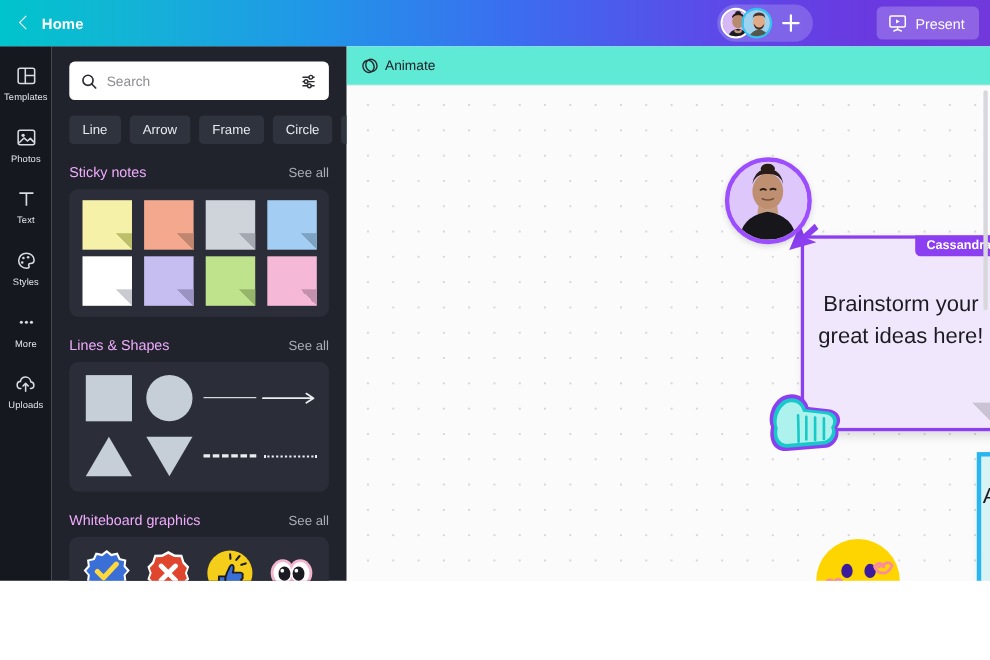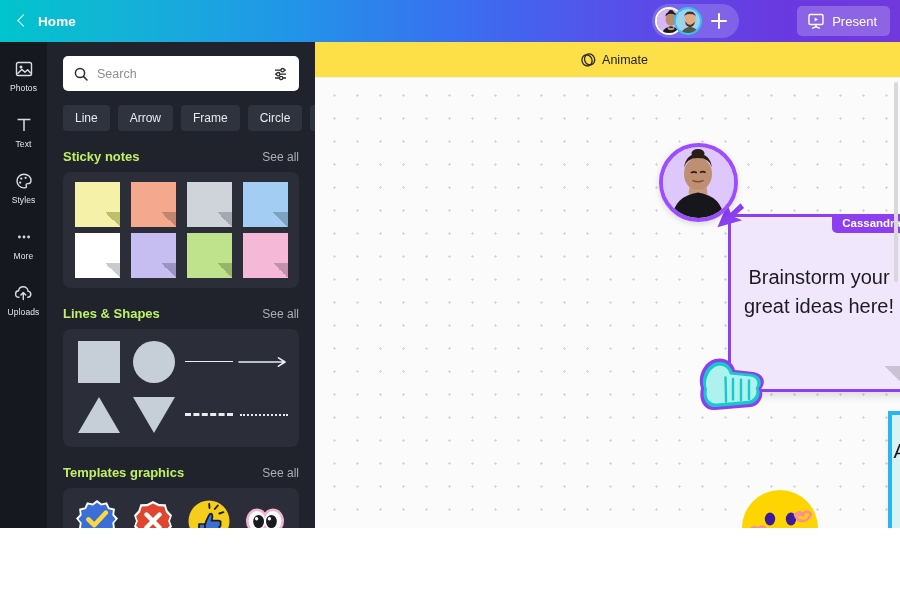--- a/index.html
+++ b/index.html
@@ -93,21 +93,21 @@
   .chip {
     background: #2f333d; color: #e7eaf0; font-size: 12px;
     padding: 6px 12px; border-radius: 4px; cursor: pointer;
   }
   .chip.partial { position: relative; padding-right: 14px; }
 
   .sec-head {
     display: flex; align-items: baseline; justify-content: space-between;
     padding: 18px 16px 8px 16px;
   }
-  .sec-title { color: #bef264; font-size: 13px; font-weight: 700; }
+  .sec-title { color: #f0abfc; font-size: 13px; font-weight: 400; }
   .see-all { color: #a9aeb8; font-size: 12px; cursor: pointer; }
 
   .tray { margin: 0 16px; background: #2b2e38; border-radius: 8px; padding: 10px 8px; }
   .grid4 { display: grid; grid-template-columns: repeat(4, 1fr); gap: 6px 4px; }
   .sticky-cell { display: flex; align-items: center; justify-content: center; }
   .sticky-sw { width: 45px; height: 45px; position: relative; }
   .sticky-sw .fold {
     position: absolute; right: 0; bottom: 0; width: 15px; height: 15px;
   }
   .shape-grid { display: grid; grid-template-columns: repeat(4, 1fr); gap: 8px 0; }
@@ -123,22 +123,22 @@
   .gfx-grid { display: grid; grid-template-columns: repeat(4, 1fr); gap: 10px 4px; }
   .gfx-cell { display: flex; align-items: center; justify-content: center; cursor: pointer; }
 
   
   .canvas-area {
     position: absolute; left: 315px; top: 42px; width: 585px; height: 558px;
     background: #fbfbfb; overflow: hidden;
   }
   .toolbar-top {
     position: absolute; left: 0; top: 0; width: 585px; height: 36px;
-    background: #fde047; display: flex; align-items: center; padding-left: 13px; gap: 5px;
-    z-index: 20; border-bottom: 1px solid #f0f0f0; justify-content: center;
+    background: #5eead4; display: flex; align-items: center; padding-left: 13px; gap: 5px;
+    z-index: 20; border-bottom: 1px solid #f0f0f0;
   }
   .tb-label { font-size: 12.5px; color: #22232a; }
   .dots-bg {
     position: absolute; left: 0; top: 36px; width: 585px; height: 485px;
     background-color: #fbfbfb;
     background-image: radial-gradient(circle, #d7d7d9 1.1px, transparent 1.2px);
     background-size: 23px 23px; background-position: 8px 6px;
   }
   .toolbar-bottom {
     position: absolute; left: 0; bottom: 0; width: 585px; height: 37px;
@@ -238,20 +238,28 @@
           <path d="M9 12.5 L9 15 M5.6 16.2 L9 14.6 L12.4 16.2" stroke="#fff" stroke-width="1.4" fill="none" stroke-linecap="round"></path>
           <path d="M7.6 5.6 L11 7.5 L7.6 9.4Z" fill="#fff"></path>
         </svg>
         <span class="present-label">Present</span>
       </div>
     </div>
   </div>
 
   <div class="rail">
 
+    <div class="rail-item">
+      <svg width="20" height="20" viewBox="0 0 20 20">
+        <rect x="2.5" y="3" width="15" height="14" rx="1.8" fill="none" stroke="#d9dde3" stroke-width="1.4"></rect>
+        <path d="M9 3.6 L9 16.4" stroke="#d9dde3" stroke-width="1.4"></path>
+        <path d="M9 9.6 L17 9.6" stroke="#d9dde3" stroke-width="1.4"></path>
+      </svg>
+      <span class="rail-label">Templates</span>
+    </div>
 
     <div class="rail-item">
       <svg width="20" height="20" viewBox="0 0 20 20">
         <rect x="2.5" y="3.5" width="15" height="13" rx="1.8" fill="none" stroke="#d9dde3" stroke-width="1.4"></rect>
         <circle cx="7" cy="8" r="1.5" fill="#d9dde3"></circle>
         <path d="M3.4 14.8 L7.8 10.4 L11 13.2 L13.6 10.8 L16.8 14.2" fill="none" stroke="#d9dde3" stroke-width="1.4" stroke-linejoin="round"></path>
       </svg>
       <span class="rail-label">Photos</span>
     </div>
 
@@ -398,21 +406,21 @@
         <div class="shape-cell">
             <div class="ln-dashed"></div>
           </div>
         <div class="shape-cell">
             <div class="ln-dotted"></div>
           </div>
       </div>
     </div>
 
     <div class="sec-head">
-      <span class="sec-title">Templates graphics</span>
+      <span class="sec-title">Whiteboard graphics</span>
       <span class="see-all">See all</span>
     </div>
     <div class="tray">
       <div class="gfx-grid">
 
         <div class="gfx-cell">
           <svg width="46" height="46" viewBox="0 0 46 46">
             <path d="M23 2 L27.5 5.5 L33 4.3 L35.4 9.4 L40.9 10.8 L40.2 16.4 L44 20.6 L40.2 25 L41 30.6 L35.4 32 L33 37.1 L27.5 36 L23 39.5 L18.5 36 L13 37.1 L10.6 32 L5 30.6 L5.8 25 L2 20.6 L5.8 16.4 L5.1 10.8 L10.6 9.4 L13 4.3 L18.5 5.5Z" fill="#fff"></path>
             <path d="M23 4.5 L27 7.6 L31.9 6.5 L34 11 L38.9 12.3 L38.3 17.2 L41.6 20.9 L38.3 24.8 L39 29.7 L34 31 L31.9 35.5 L27 34.5 L23 37.6 L19 34.5 L14.1 35.5 L12 31 L7 29.7 L7.7 24.8 L4.4 20.9 L7.7 17.2 L7.1 12.3 L12 11 L14.1 6.5 L19 7.6Z" fill="#3a6fd8"></path>
             <path d="M14.5 21.5 L20.2 27.2 L31.8 14.8" stroke="#ffd83d" stroke-width="4.6" fill="none" stroke-linecap="round" stroke-linejoin="round"></path>

